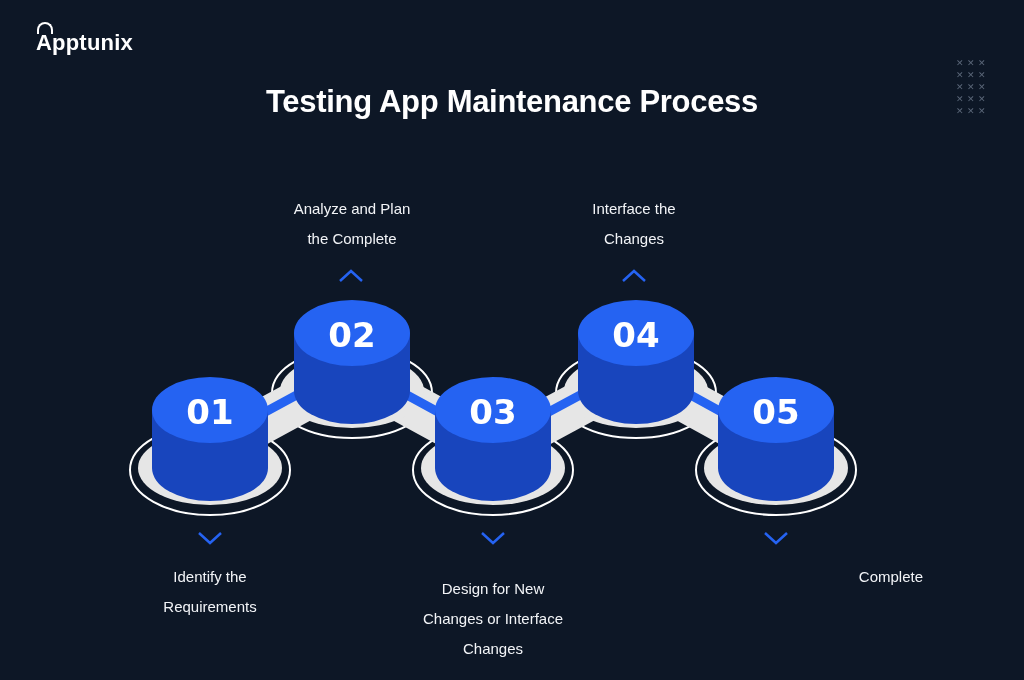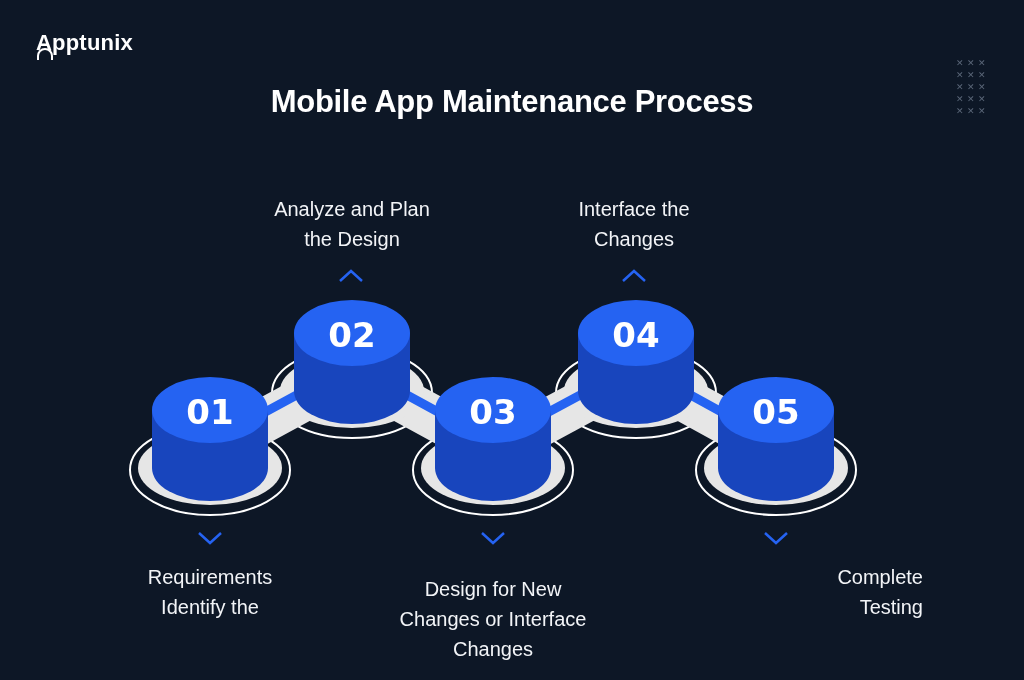--- a/index.html
+++ b/index.html
@@ -6,40 +6,40 @@
   body {
     width: 1024px; height: 680px; overflow: hidden;
     background: #0d1726;
     font-family: "Liberation Sans", "DejaVu Sans", sans-serif;
     color: #ffffff;
     position: relative;
   }
   .logo {
     position: absolute; left: 36px; top: 30px;
     font-size: 22px; font-weight: 700; letter-spacing: 0.2px;
-    display: flex; align-items: flex-end;
+    display: flex; align-items: flex-start;
   }
   .logo-mark { position: relative; display: inline-block; }
   .logo-arc {
     position: absolute; left: 1px; top: -8px; width: 12px; height: 10px;
     border: 2px solid #fff; border-bottom: none; border-radius: 10px 10px 0 0;
   }
   .title {
     position: absolute; left: 0; right: 0; top: 84px;
     text-align: center; font-size: 31px; font-weight: 700;
     letter-spacing: -0.3px;
   }
   .dots { position: absolute; left: 956px; top: 60px; width: 32px; height: 54px; }
   .dot {
     position: absolute; width: 6px; height: 6px; color: #5a6678;
     font-size: 9px; line-height: 6px; text-align: center;
   }
   svg.diagram { position: absolute; left: 0; top: 0; }
   .label {
-    position: absolute; text-align: center; font-size: 20px;
+    position: absolute; text-align: center; font-size: 15px;
     line-height: 30px; width: 240px; color: #f2f4f7;
   }
   .num {
     font-family: "DejaVu Sans", sans-serif; font-weight: 700;
     font-size: 34px; fill: #ffffff;
   }
 </style>
 </head>
 <body>
 
@@ -61,21 +61,21 @@
     <span class="dot" style="left:11px;top:24px">✕</span>
     <span class="dot" style="left:22px;top:24px">✕</span>
   <span class="dot" style="left:0;top:36px">✕</span>
     <span class="dot" style="left:11px;top:36px">✕</span>
     <span class="dot" style="left:22px;top:36px">✕</span>
   <span class="dot" style="left:0;top:48px">✕</span>
     <span class="dot" style="left:11px;top:48px">✕</span>
     <span class="dot" style="left:22px;top:48px">✕</span>
 </div>
 
-<div class="title">Mobile App Maintenance Process</div>
+<div class="title">Testing App Maintenance Process</div>
 
 <svg class="diagram" width="1024" height="680" viewBox="0 0 1024 680">
 
   <g>
     <ellipse cx="210" cy="470" rx="80" ry="45" fill="none" stroke="#ffffff" stroke-width="2"></ellipse>
     <ellipse cx="352" cy="393" rx="80" ry="45" fill="none" stroke="#ffffff" stroke-width="2"></ellipse>
     <ellipse cx="493" cy="470" rx="80" ry="45" fill="none" stroke="#ffffff" stroke-width="2"></ellipse>
     <ellipse cx="636" cy="393" rx="80" ry="45" fill="none" stroke="#ffffff" stroke-width="2"></ellipse>
     <ellipse cx="776" cy="470" rx="80" ry="45" fill="none" stroke="#ffffff" stroke-width="2"></ellipse>
 
@@ -125,32 +125,31 @@
   </g>
 
   <polyline points="199,533 210,543 221,533" fill="none" stroke="#2563f2" stroke-width="2.5"></polyline>
   <polyline points="340,281 351,271 362,281" fill="none" stroke="#2563f2" stroke-width="2.5"></polyline>
   <polyline points="482,533 493,543 504,533" fill="none" stroke="#2563f2" stroke-width="2.5"></polyline>
   <polyline points="623,281 634,271 645,281" fill="none" stroke="#2563f2" stroke-width="2.5"></polyline>
   <polyline points="765,533 776,543 787,533" fill="none" stroke="#2563f2" stroke-width="2.5"></polyline>
 </svg>
 
 <div class="label" style="left:90px; top:562px;">
+  <div>Identify the</div>
   <div>Requirements</div>
-  <div>Identify the</div>
 </div>
 <div class="label" style="left:232px; top:194px;">
   <div>Analyze and Plan</div>
-  <div>the Design</div>
+  <div>the Complete</div>
 </div>
 <div class="label" style="left:373px; top:546px;margin-top:28px;">
   <div>Design for New</div>
   <div>Changes or Interface</div>
   <div>Changes</div>
 </div>
 <div class="label" style="left:514px; top:194px;">
   <div>Interface the</div>
   <div>Changes</div>
 </div>
 <div class="label" style="left:683px; top:562px;text-align:right;">
   <div>Complete</div>
-  <div>Testing</div>
 </div>
 
 </body></html>

